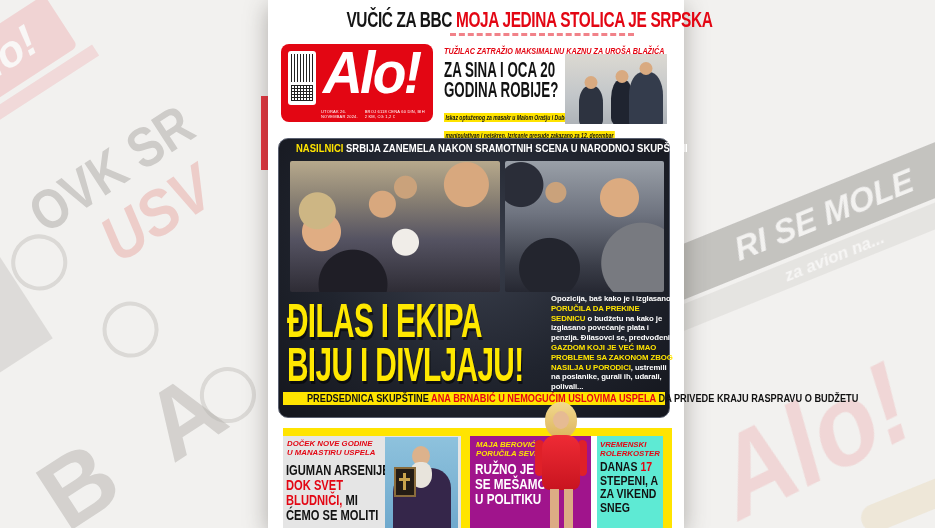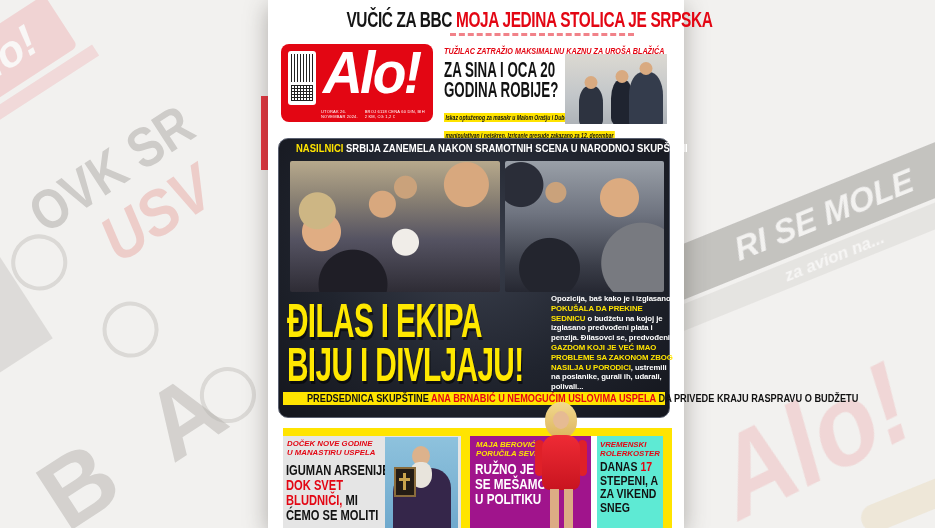--- a/index.html
+++ b/index.html
@@ -232,21 +232,21 @@
         <span class="ib sx92c"><span class="hl">NASILNICI</span><span> SRBIJA ZANEMELA NAKON SRAMOTNIH SCENA U NARODNOJ SKUPŠTINI</span></span>
       </div>
       <div class="photo-row">
         <div class="brawl brawl-left"></div>
         <div class="brawl brawl-right"></div>
       </div>
       <div class="main-headline">
         <div>ĐILAS I EKIPA</div>
         <div>BIJU I DIVLJAJU!</div>
       </div>
-      <div class="main-body"><span>Opozicija, baš kako je i izglasano, </span><span class="hl">POKUŠALA DA PREKINE SEDNICU</span><span> o budžetu na kojoj je izglasano predvođeni plata i penzija. Đilasovci se, predvođeni </span><span class="hl">GAZDOM KOJI JE VEĆ IMAO PROBLEME SA ZAKONOM ZBOG NASILJA U PORODICI</span><span>, ustremili na poslanike, gurali ih, udarali, polivali...</span></div>
+      <div class="main-body"><span>Opozicija, baš kako je i izglasano, </span><span class="hl">PORUČILA DA PREKINE SEDNICU</span><span> o budžetu na kako je izglasano povećanje plata i penzija. Đilasovci se, predvođeni </span><span class="hl">GAZDOM KOJI JE VEĆ IMAO PROBLEME SA ZAKONOM ZBOG NASILJA U PORODICI</span><span>, ustremili na poslanike, gurali ih, udarali, polivali...</span></div>
       <div class="yellow-strip">
         <span class="ib sx92c"><span>PREDSEDNICA SKUPŠTINE </span><span class="red">ANA BRNABIĆ U NEMOGUĆIM USLOVIMA USPELA</span><span> DA PRIVEDE KRAJU RASPRAVU O BUDŽETU</span></span>
       </div>
     </div>
 
     <div class="bottom">
       <div class="b-topbar"></div>
 
       <div class="left-panel">
         <div class="b-kicker">

